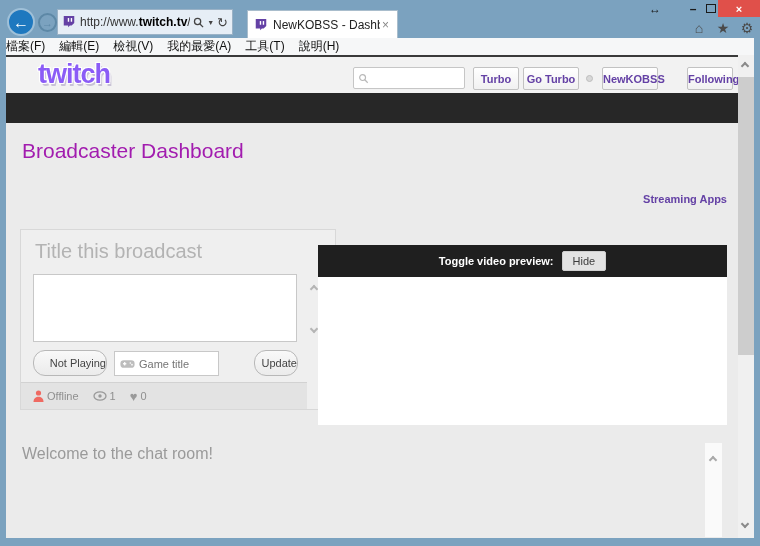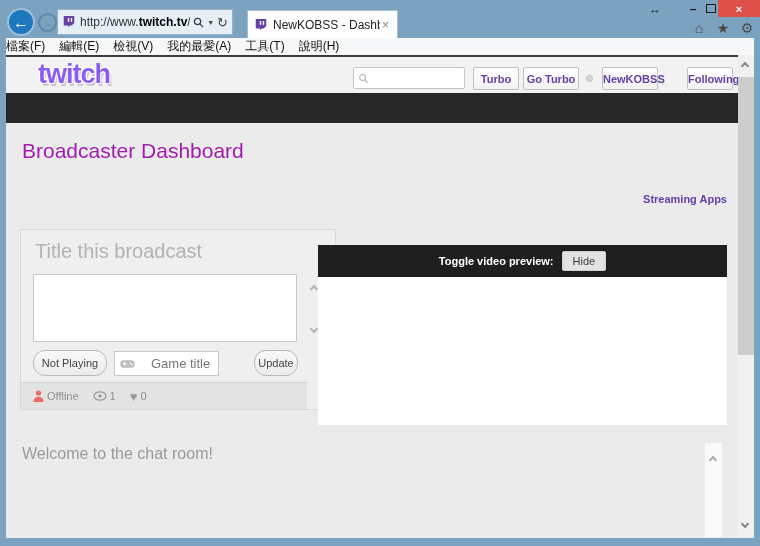--- a/index.html
+++ b/index.html
@@ -71,24 +71,24 @@
 
   
   .card { position:absolute; left:14px; top:174px; width:316px; height:181px; background:#efefef;
           border:1px solid #d8d8d8; }
   .card-title { position:absolute; left:14px; top:10px; font-size:20px; color:#b3b3b3; }
   .bc-textarea { position:absolute; left:12px; top:44px; width:264px; height:68px; background:#fff;
                  border:1px solid #c8c8c8; resize:none; outline:none; font-family:"Liberation Sans",sans-serif; }
   .ta-chev { position:absolute; right:18px; }
   .row-btn { position:absolute; top:120px; height:26px; background:linear-gradient(#f9f9f9,#ebebeb);
              border:1px solid #b8b8b8; border-radius:12px; font-size:11px; color:#444; cursor:pointer;
-             font-family:"Liberation Sans",sans-serif; }
+             font-family:"Liberation Sans",sans-serif;text-align:right; }
   .game-input { position:absolute; left:93px; top:121px; width:105px; height:25px; background:#fff;
                 border:1px solid #c8c8c8; display:flex; align-items:center; padding:0 5px; }
-  .game-input input { border:none; outline:none; width:72px; font-size:13px; margin-left:16px; background:transparent; }
+  .game-input input { border:none; outline:none; width:72px; font-size:11px; margin-left:4px; background:transparent; }
   .statusbar { position:absolute; left:0; top:152px; width:286px; height:27px; background:#e3e3e3;
                border-top:1px solid #d2d2d2; display:flex; align-items:center; gap:6px; padding-left:12px;
                color:#8f8f8f; font-size:11px; }
   .statusbar .grp { display:flex; align-items:center; gap:3px; margin-right:8px; }
   .heart { color:#9a9a9a; font-size:13px; }
 
   
   .preview-bar { position:absolute; left:312px; top:190px; width:409px; height:32px; background:#1f1f1f;
                  display:flex; align-items:center; justify-content:center; gap:8px; }
   .preview-bar .lbl { color:#fff; font-size:11px; font-weight:bold; }

